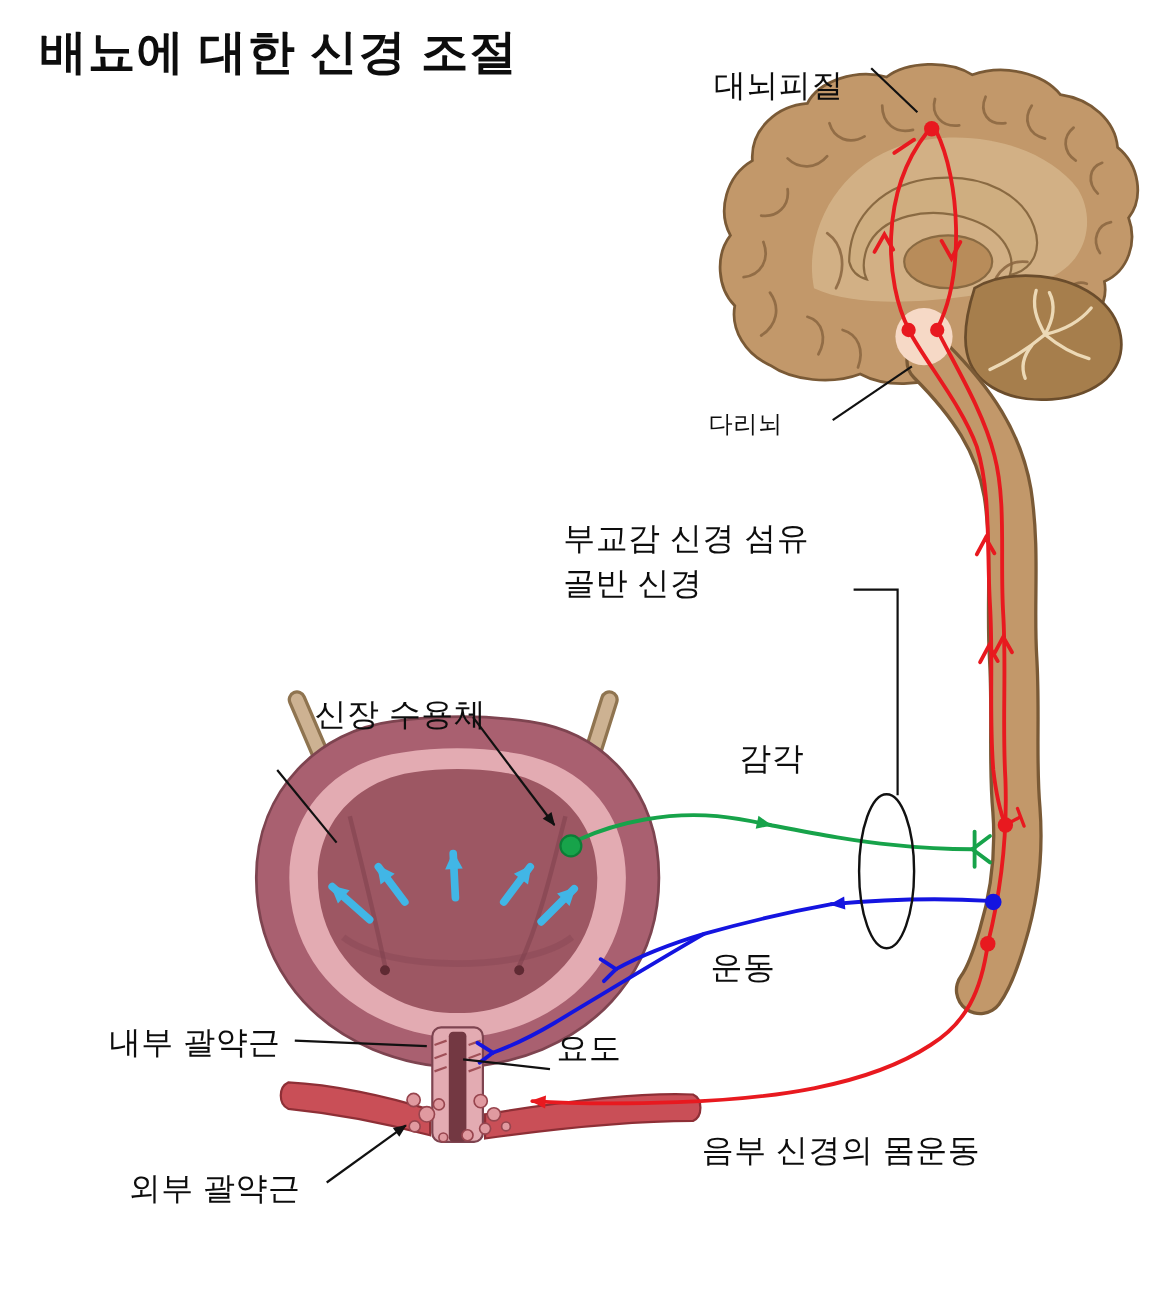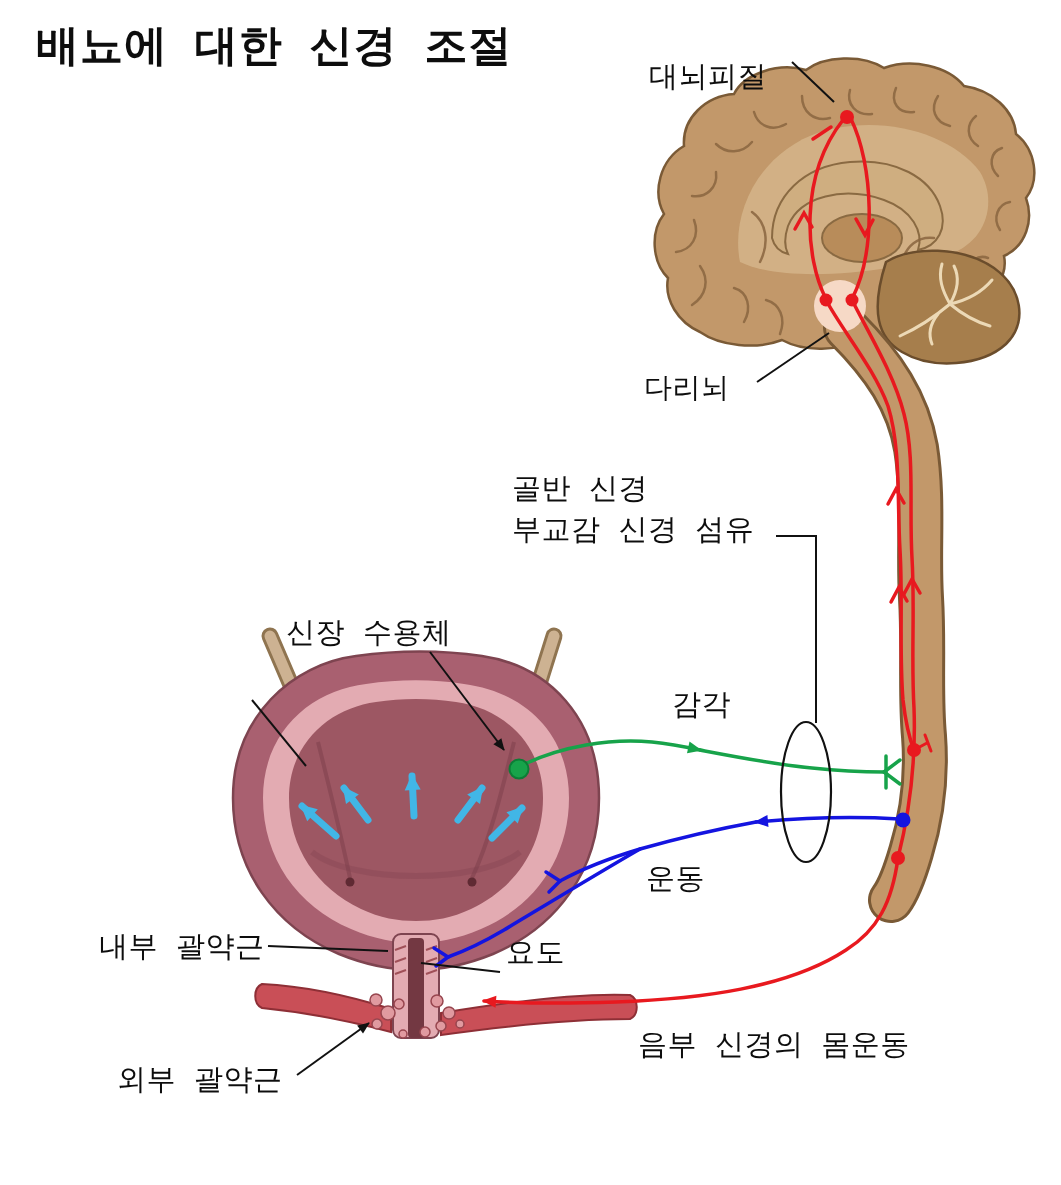--- a/index.html
+++ b/index.html
@@ -1,26 +1,26 @@
 <!DOCTYPE html>
 <html><head>
 <meta charset="utf-8">
 <style>
   html,body{margin:0;padding:0;background:#fff;}
   #stage{
     position:relative;width:1061px;height:1141px;background:#ffffff;
-    font-family:Liberation Mono, monospace;overflow:hidden;
+    font-family:Liberation Sans, sans-serif;overflow:hidden;
   }
   #art{position:absolute;left:0;top:0;}
   .lbl{
     position:absolute;color:#0d0d0d;font-size:29px;line-height:1.42;
     white-space:nowrap;letter-spacing:0.5px;
   }
   .lbl.big{font-size:43px;font-weight:600;letter-spacing:1px;}
-  .lbl.md{font-size:28px;}
+  .lbl.md{font-size:22px;}
 </style>
 </head>
 <body>
 
 <div id="stage">
 
 <svg id="art" width="1061" height="1185" viewBox="0 0 1061 1185">
   <defs>
     <marker id="arrR" markerUnits="userSpaceOnUse" markerWidth="20" markerHeight="20" refX="13" refY="7" orient="auto">
       <path d="M1,1 L15,7 L1,13 Z" fill="#e8191f"></path>
@@ -205,26 +205,26 @@
     <path d="M 297,1075 L 369,1023" marker-end="url(#arrK)"></path>
   </g>
 </svg>
 
   <div class="lbl big" style="left:36px;top:18px;">배뇨에 대한 신경 조절</div>
 
   <div class="lbl" style="left:649px;top:58px;">대뇌피질</div>
   <div class="lbl md" style="left:644px;top:370px;">다리뇌</div>
 
   <div class="lbl" style="left:512px;top:470px;">
+    <div>부교감 신경 섬유</div>
     <div>골반 신경</div>
-    <div>부교감 신경 섬유</div>
   </div>
 
-  <div class="lbl" style="left:286px;top:614px;">신장 수용체</div>
-  <div class="lbl" style="left:672px;top:686px;">감각</div>
+  <div class="lbl" style="left:286px;top:630px;">신장 수용체</div>
+  <div class="lbl" style="left:672px;top:670px;">감각</div>
   <div class="lbl" style="left:646px;top:860px;">운동</div>
   <div class="lbl" style="left:99px;top:928px;">내부 괄약근</div>
   <div class="lbl" style="left:506px;top:934px;">요도</div>
   <div class="lbl" style="left:117px;top:1061px;">외부 괄약근</div>
 
   <div class="lbl" style="left:638px;top:1026px;text-align:center;">
     <div>음부 신경의 몸운동</div>
   </div>
 
 </div>

